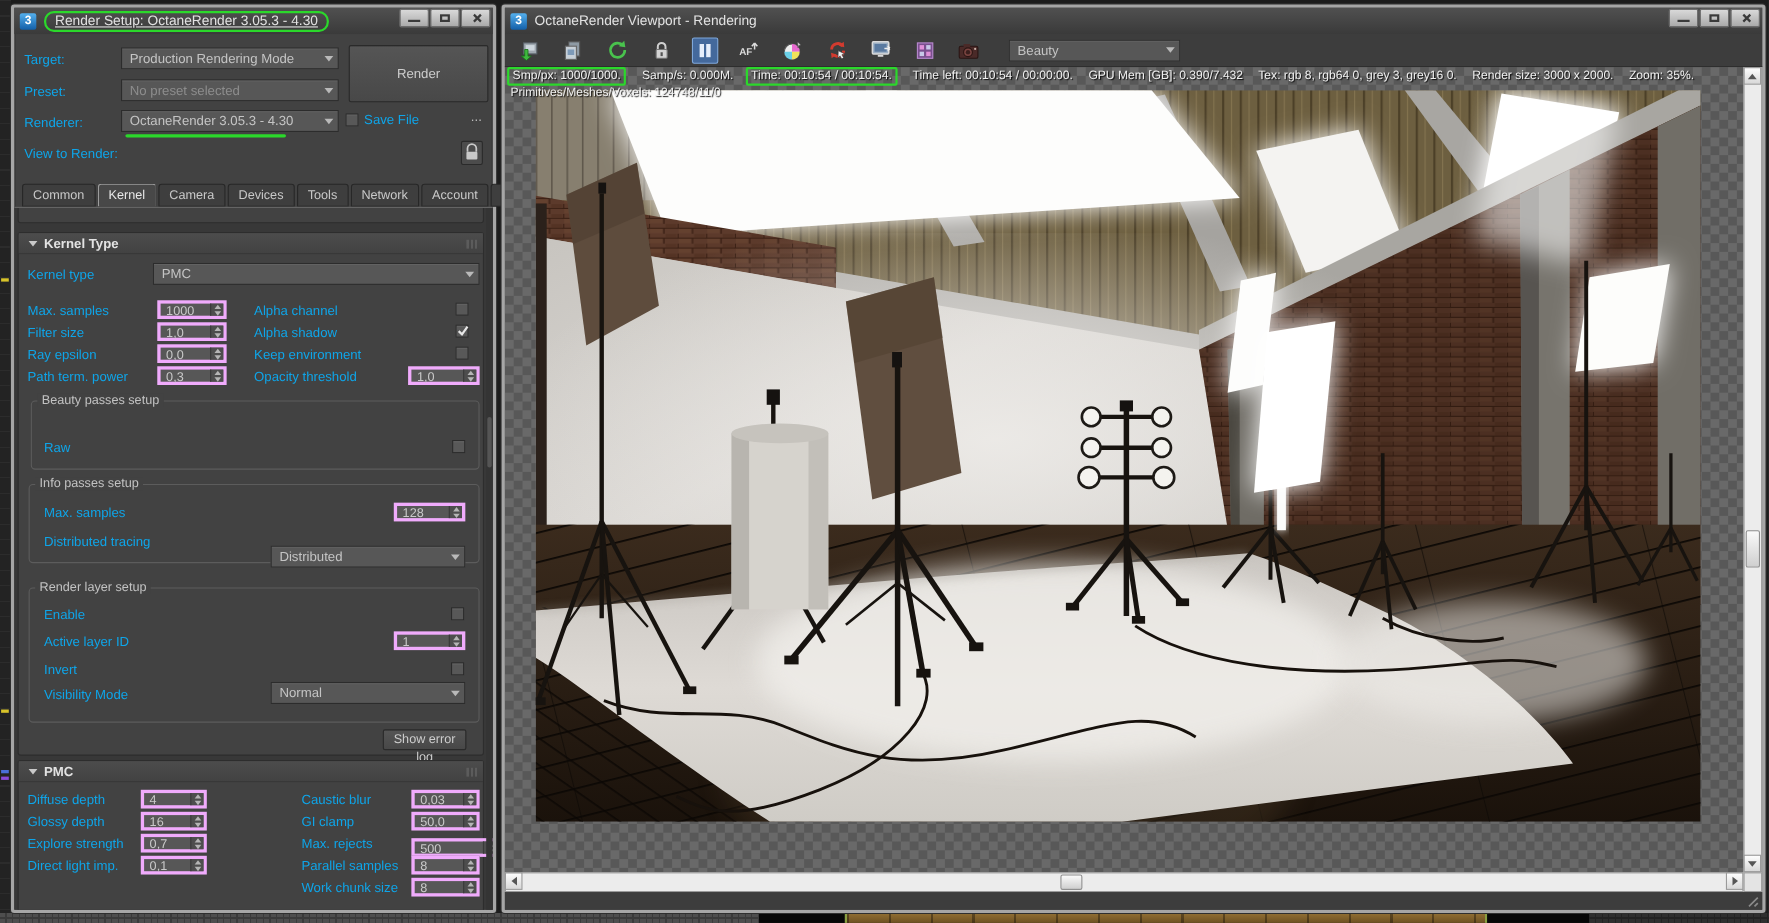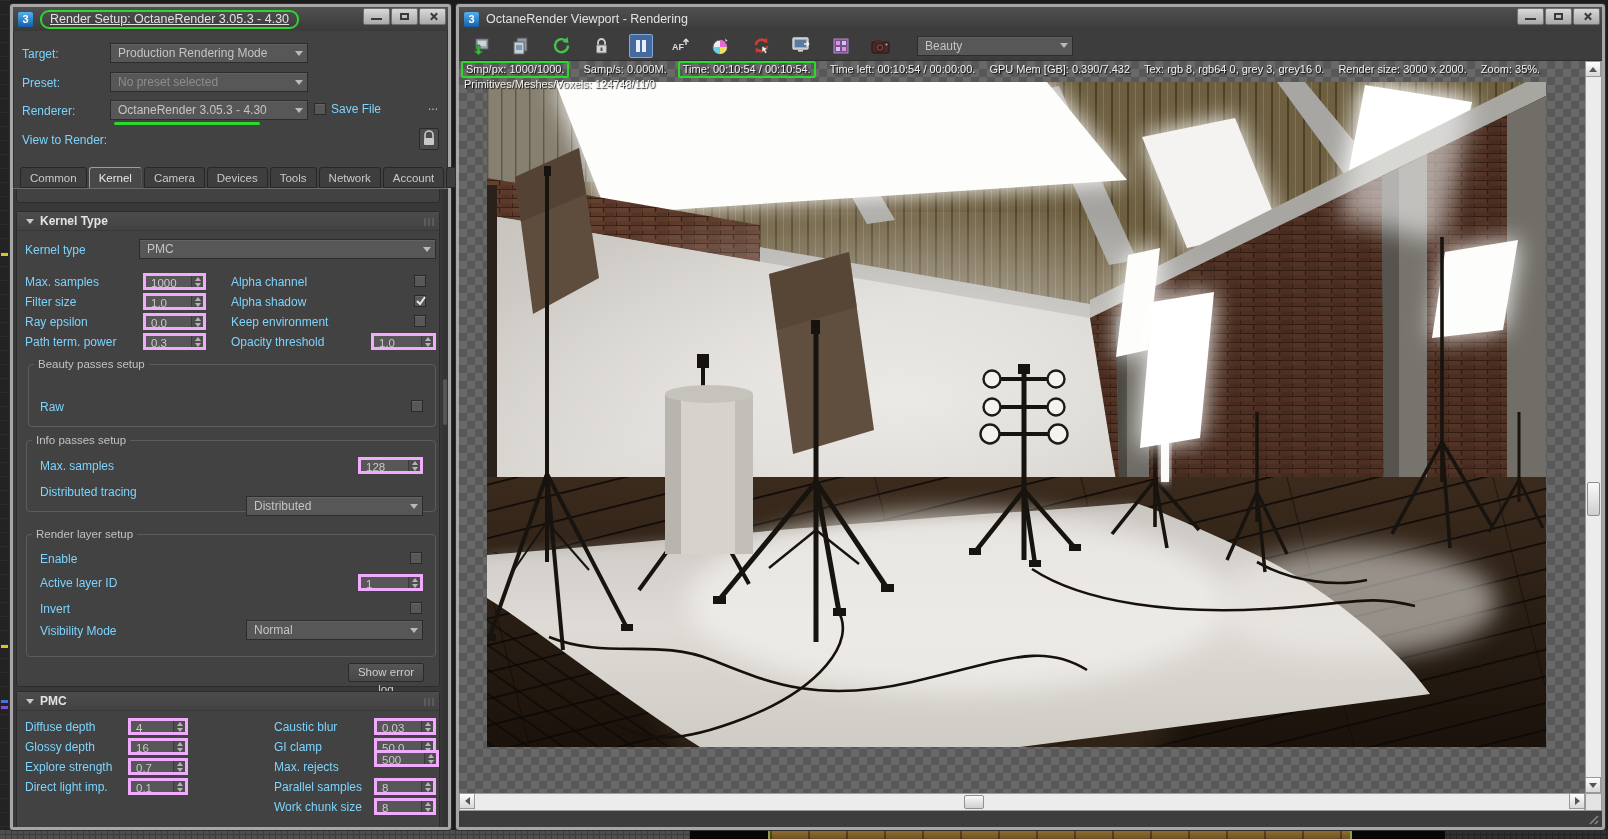--- a/index.html
+++ b/index.html
@@ -32,21 +32,21 @@
   .winbtns { position:absolute; right:2px; top:1px; display:flex; }
   .winbtn { width:27px; height:17px; margin-left:1px; background:linear-gradient(#d9d9d9,#a9a9a9);
     border:1px solid #6f6f6f; border-radius:2px; position:relative; }
   .winbtn i { position:absolute; background:#3a3a3a; }
   .g-min { left:7px; right:7px; bottom:4px; height:2px; }
   .g-max { left:8px; right:8px; top:4px; bottom:4px; background:transparent !important; border:2px solid #3a3a3a; }
   .g-x1 { left:50%; top:3px; bottom:3px; width:2px; transform:rotate(45deg); }
   .g-x2 { left:50%; top:3px; bottom:3px; width:2px; transform:rotate(-45deg); }
 
   
-  .lbl { position:absolute; font-size:12px; color:#7dd3fc; white-space:nowrap; }
+  .lbl { position:absolute; font-size:12px; color:#0ea5e9; white-space:nowrap; }
   .dd { position:absolute; height:20px; background:#575757; border:1px solid #2c2c2c;
     box-shadow:inset 0 1px 0 rgba(255,255,255,.07); display:flex; align-items:center; }
   .ddv { font-size:12px; color:#c4c4c4; padding-left:7px; white-space:nowrap; overflow:hidden; flex:1; }
   .ddv.dim { color:#8d8d8d; }
   .dda { width:16px; flex:0 0 auto; display:flex; justify-content:center; }
   .tri-dn { width:0; height:0; border-left:4px solid transparent; border-right:4px solid transparent; border-top:5px solid #b9b9b9; }
   .spin { position:absolute; height:17px; background:#575757; border:3px solid #f0abfc; display:flex; }
   .spv { flex:1; font-size:11.5px; color:#c9c9c9; padding:1px 0 0 5px; white-space:nowrap; }
   .sparr { width:12px; border-left:1px solid #3a3a3a; display:flex; flex-direction:column; align-items:center; justify-content:center; gap:2px; background:#4d4d4d;}
   .sparr .u { width:0;height:0;border-left:3px solid transparent;border-right:3px solid transparent;border-bottom:4px solid #b5b5b5; }
@@ -140,20 +140,21 @@
       </span>
   </div>
   <span class="lbl" style="left:9px;top:97px">Renderer:</span>
   <div class="dd" style="left:97px;top:93px;width:198px">
     <span class="ddv">OctaneRender 3.05.3 - 4.30</span>
       <span class="dda">
         <span class="tri-dn"></span>
       </span>
   </div>
   <div class="greenline" style="left:101px;top:115px;width:146px"></div>
+  <div class="btn" style="left:304px;top:34px;width:127px;height:52px;line-height:50px;font-size:12px">Render</div>
   <div class="chk" style="left:301px;top:96px"></div>
   <span class="lbl" style="left:318px;top:95px">Save File</span>
   <span class="lbl" style="left:415px;top:92px;color:#bdbdbd">...</span>
   <span class="lbl" style="left:9px;top:126px">View to Render:</span>
   <div class="abs" style="left:406px;top:121px;width:20px;height:22px;background:#4c4c4c;border:1px solid #2a2a2a;border-radius:2px">
     <svg width="18" height="20" viewBox="0 0 18 20">
         <path d="M5 9 V6 a4 4 0 0 1 8 0 V9" fill="none" stroke="#c9c9c9" stroke-width="1.6"></path>
         <rect x="4" y="9" width="10" height="7" rx="1" fill="#c9c9c9"></rect>
       </svg>
   </div>
@@ -335,21 +336,21 @@
         </div>
       <span class="lbl" style="left:257px;top:48px">GI clamp</span>
       <div class="spin" style="left:357px;top:46px;width:62px">
           <span class="spv">50,0</span>
           <span class="sparr">
             <i class="u"></i>
             <i class="d"></i>
           </span>
         </div>
       <span class="lbl" style="left:257px;top:68px">Max. rejects</span>
-      <div class="spin" style="left:357px;top:58px;width:65px">
+      <div class="spin" style="left:357px;top:70px;width:80px">
           <span class="spv">500</span>
           <span class="sparr">
             <i class="u"></i>
             <i class="d"></i>
           </span>
         </div>
       <span class="lbl" style="left:257px;top:88px">Parallel samples</span>
       <div class="spin" style="left:357px;top:86px;width:62px">
           <span class="spv">8</span>
           <span class="sparr">

